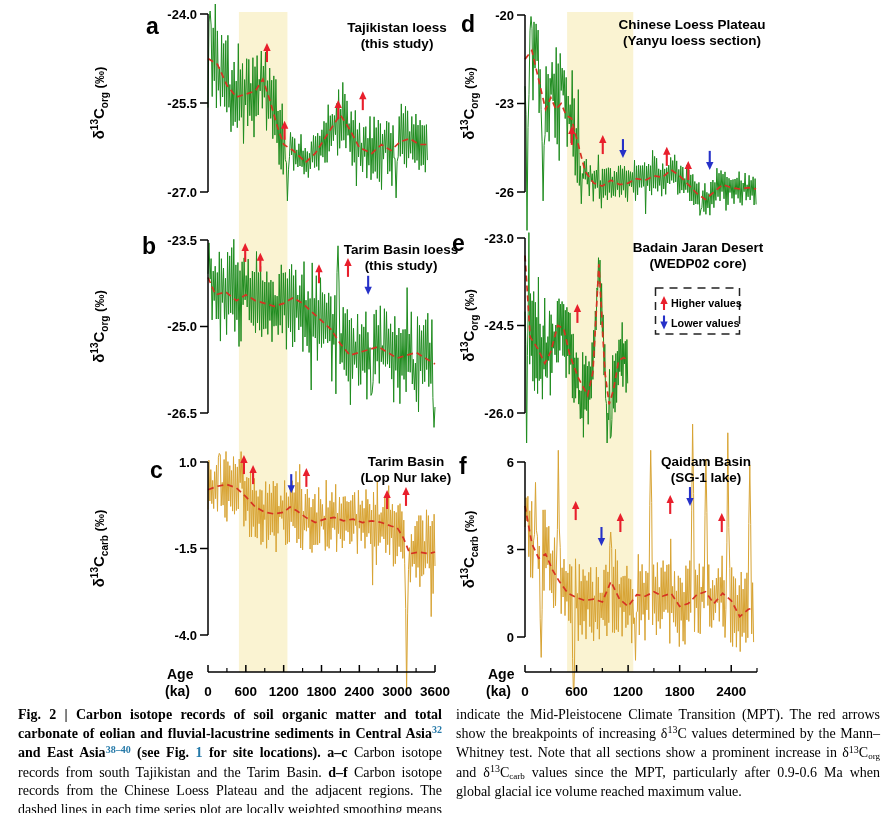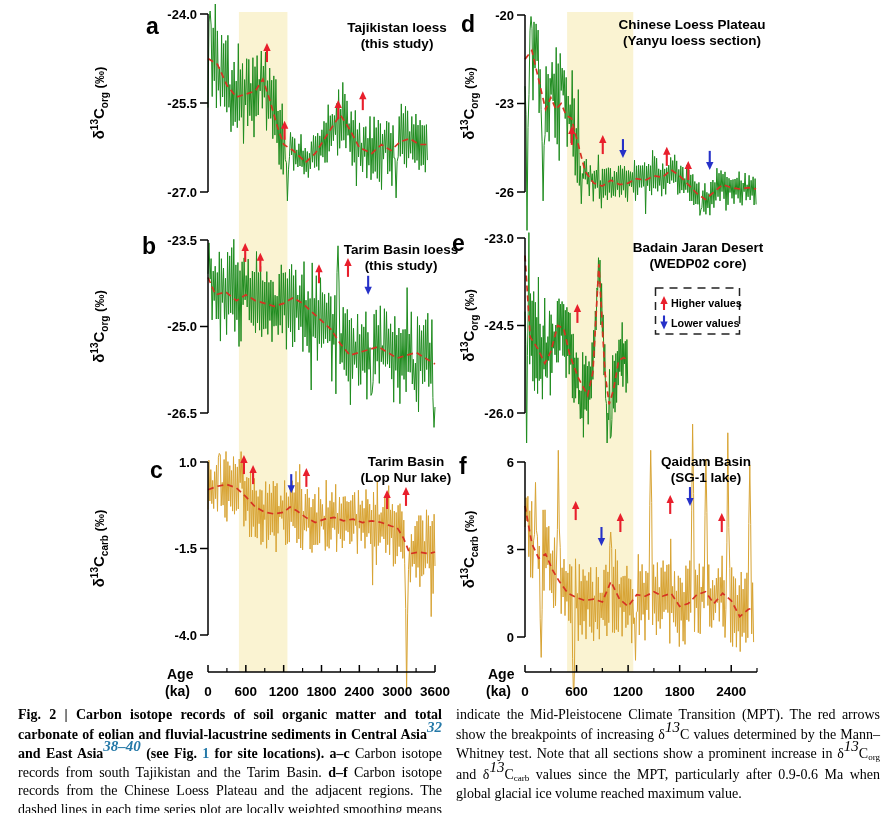--- a/index.html
+++ b/index.html
@@ -5,21 +5,21 @@
   html,body{margin:0;padding:0;background:#ffffff;}
   .page{position:relative;width:896px;height:813px;background:#ffffff;overflow:hidden;
         font-family:"Liberation Sans",sans-serif;}
   #fig{position:absolute;left:0;top:0;}
   .caption{position:absolute;left:0;top:706px;width:896px;display:flex;
            font-family:"Liberation Serif",serif;font-size:14px;line-height:18.5px;color:#000;}
   .cap-col{text-align:justify;}
   .cap-col-1{width:424px;margin-left:18px;}
   .cap-col-2{width:424px;margin-left:14px;}
   .cap-b{font-weight:bold;}
-  .cap-sup{font-size:15px;position:relative;top:-0.45em;font-style:italic;}
+  .cap-sup{font-size:10px;position:relative;top:-0.45em;}
   .cap-sub{font-size:9px;position:relative;top:0.25em;}
   .cap-ref{color:#2579a8;}
   svg text{fill:#000;}
 </style>
 </head>
 <body>
 
 <div class="page">
   <svg id="fig" width="896" height="706" viewBox="0 0 896 706">
       <defs>

